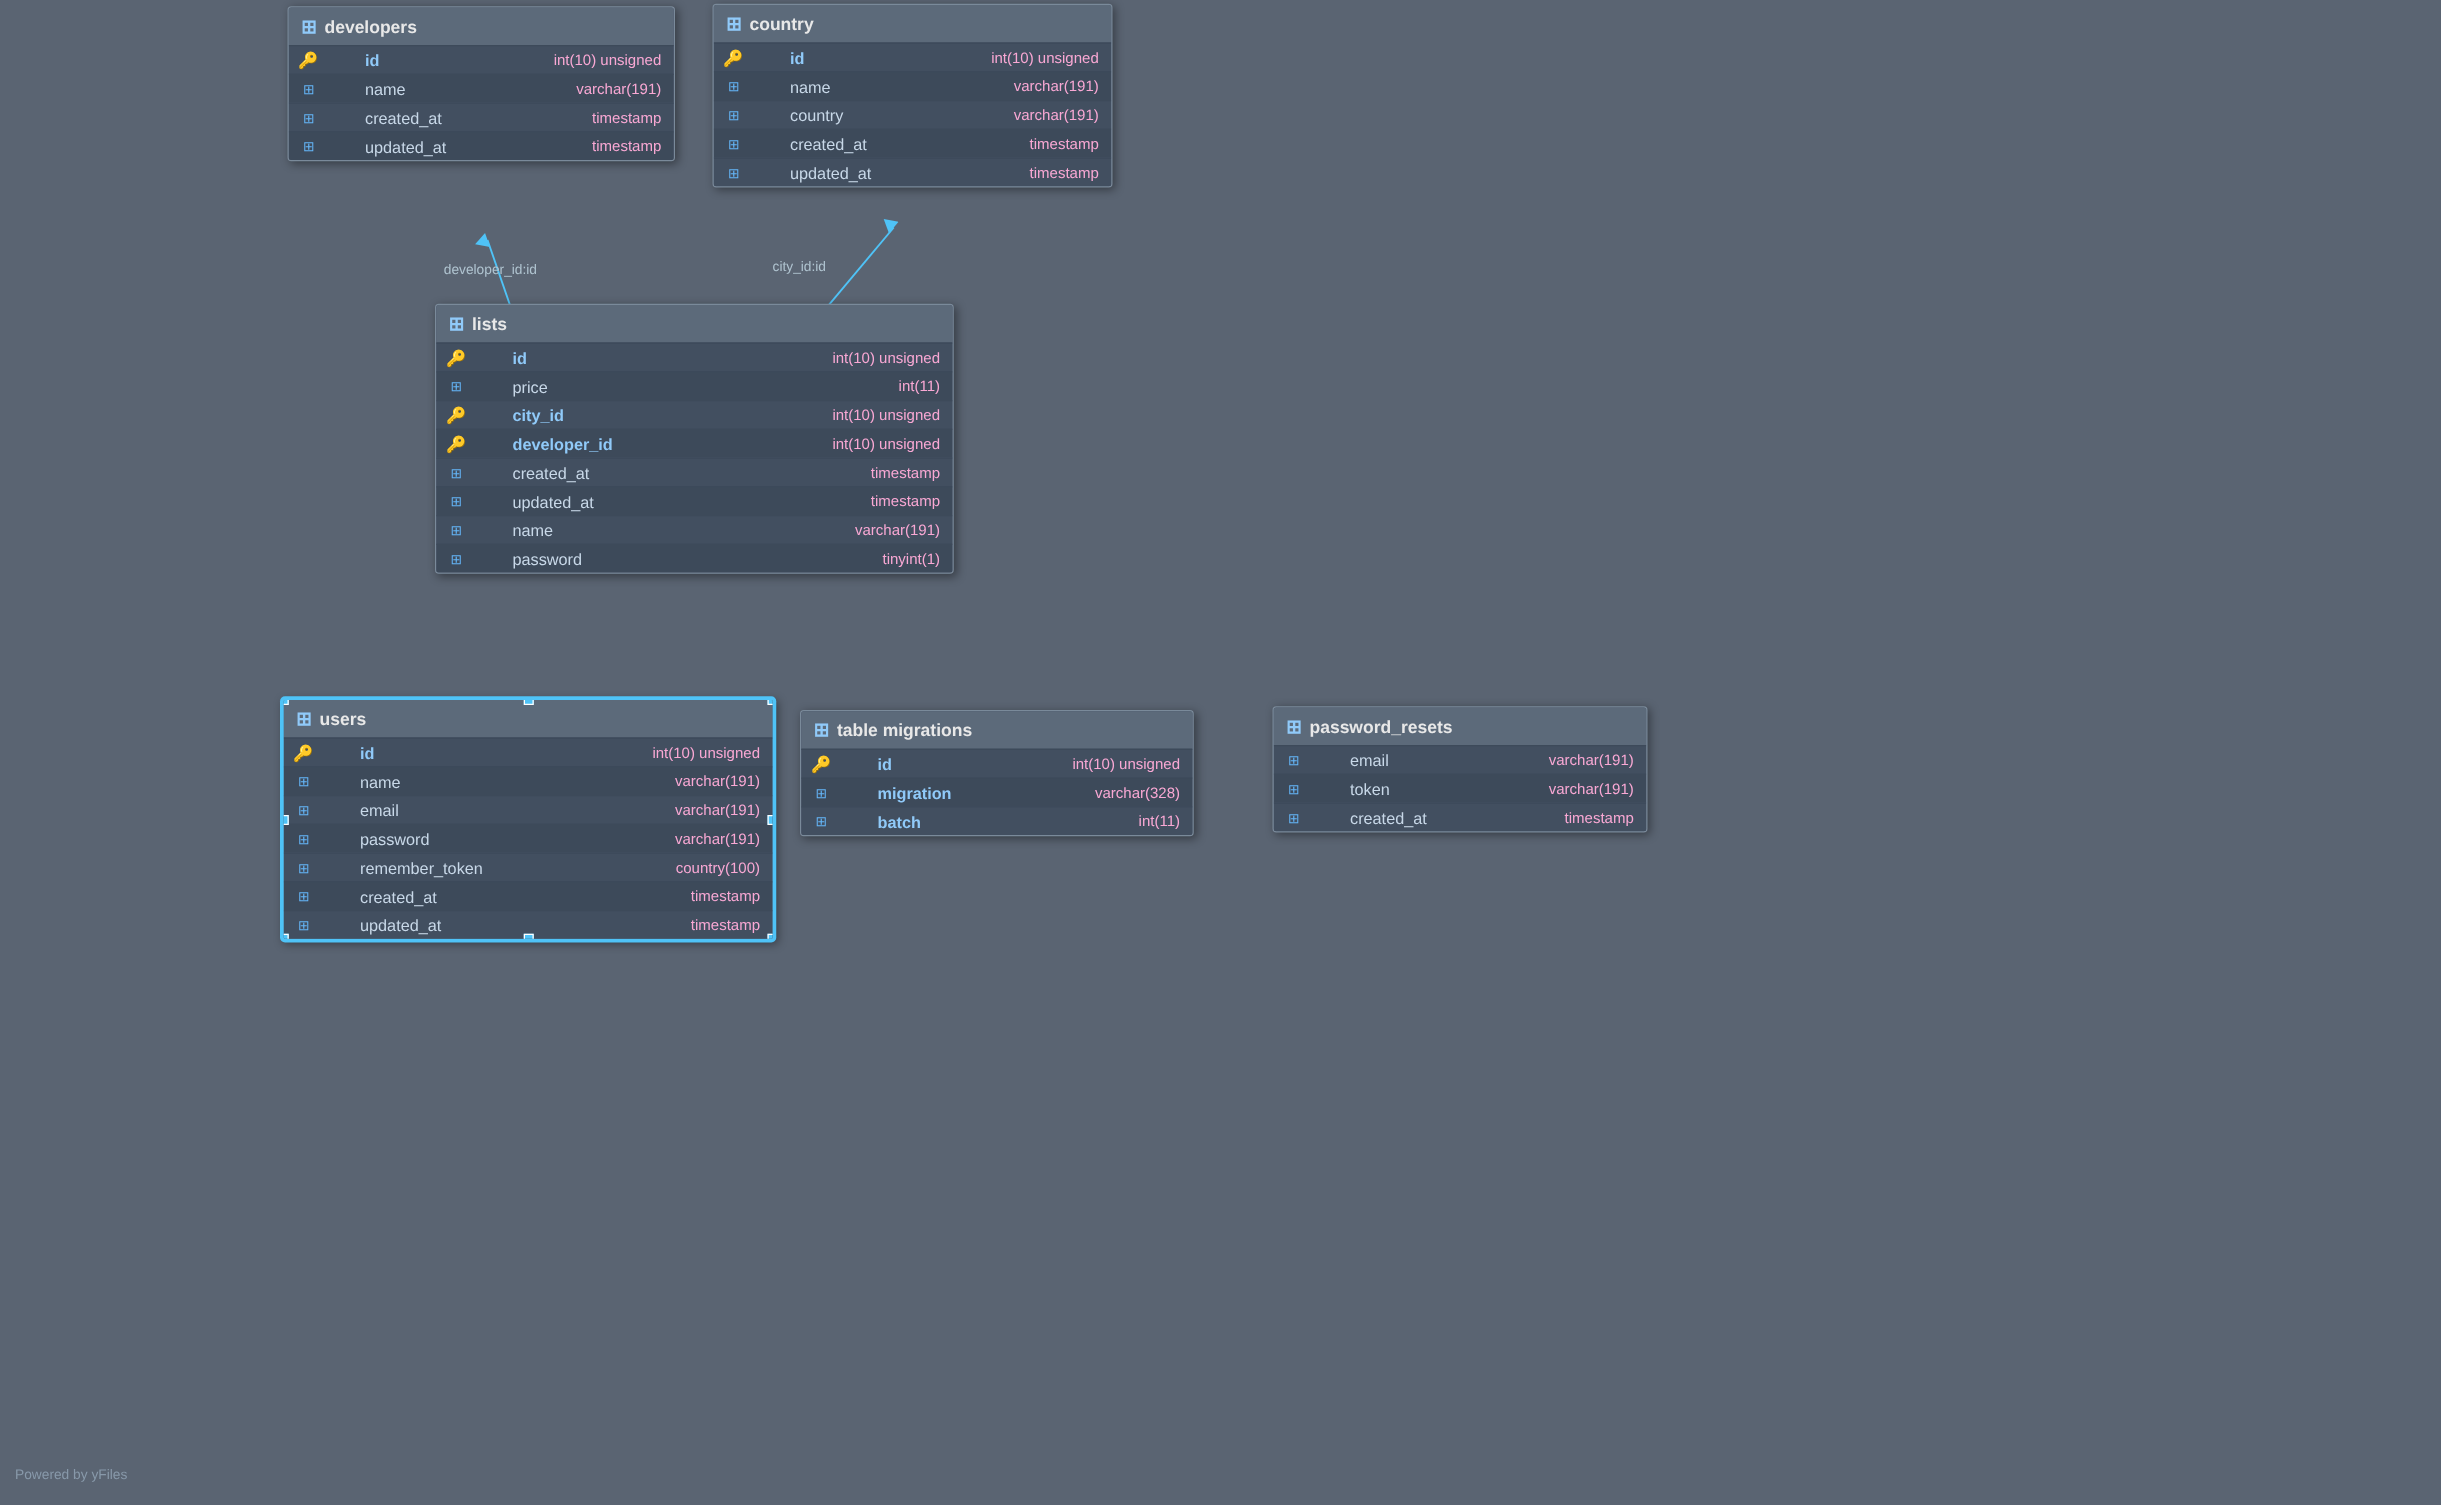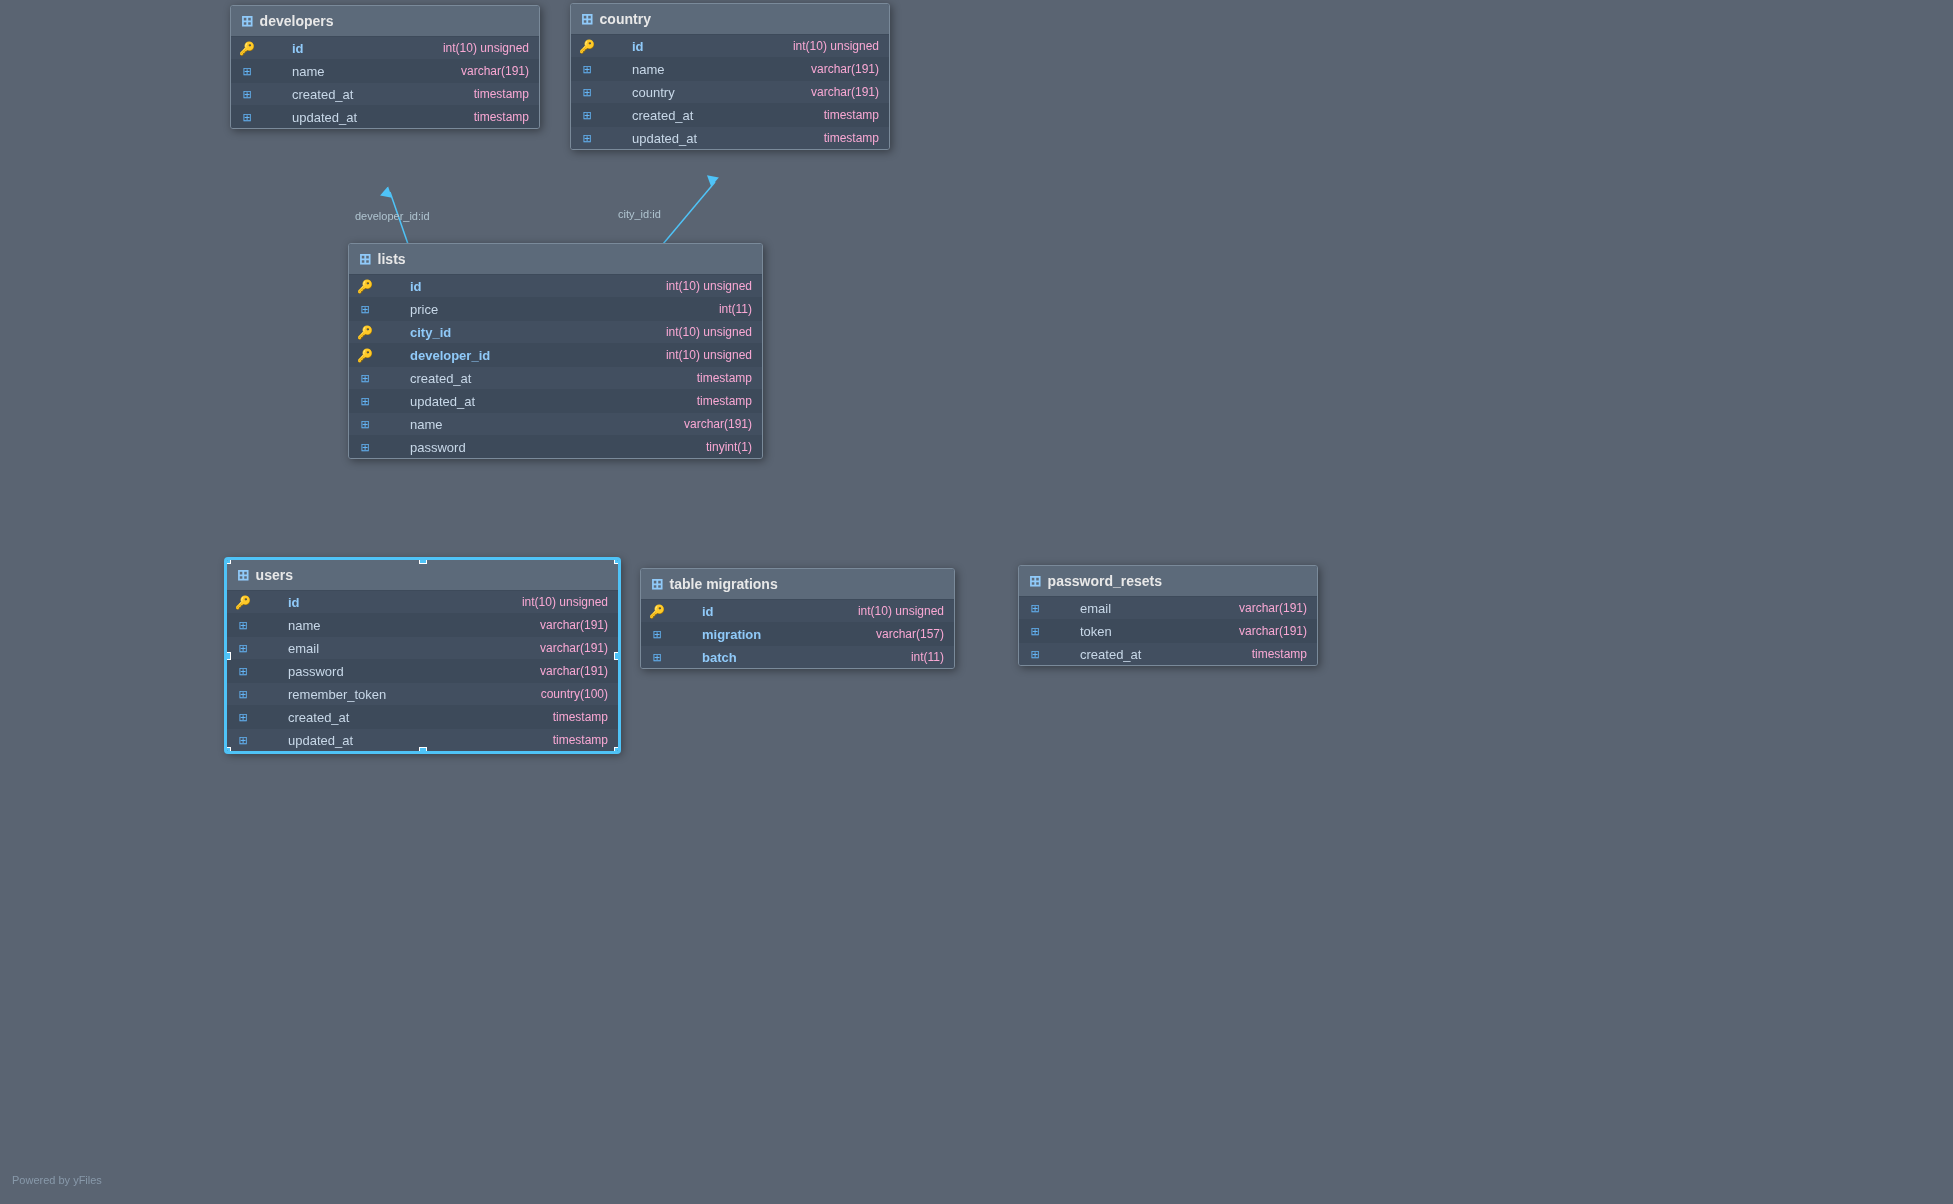--- a/index.html
+++ b/index.html
@@ -433,21 +433,21 @@
       </div>
       <span class="field-type">int(10) unsigned</span>
     </div>
     <div class="table-row">
       <div class="field-left">
         <div class="field-icon">
             <span class="icon-grid">⊞</span>
           </div>
         <span class="field-name bold">migration</span>
       </div>
-      <span class="field-type">varchar(157)</span>
+      <span class="field-type">varchar(328)</span>
     </div>
     <div class="table-row">
       <div class="field-left">
         <div class="field-icon">
             <span class="icon-grid">⊞</span>
           </div>
         <span class="field-name bold">batch</span>
       </div>
       <span class="field-type">int(11)</span>
     </div>

